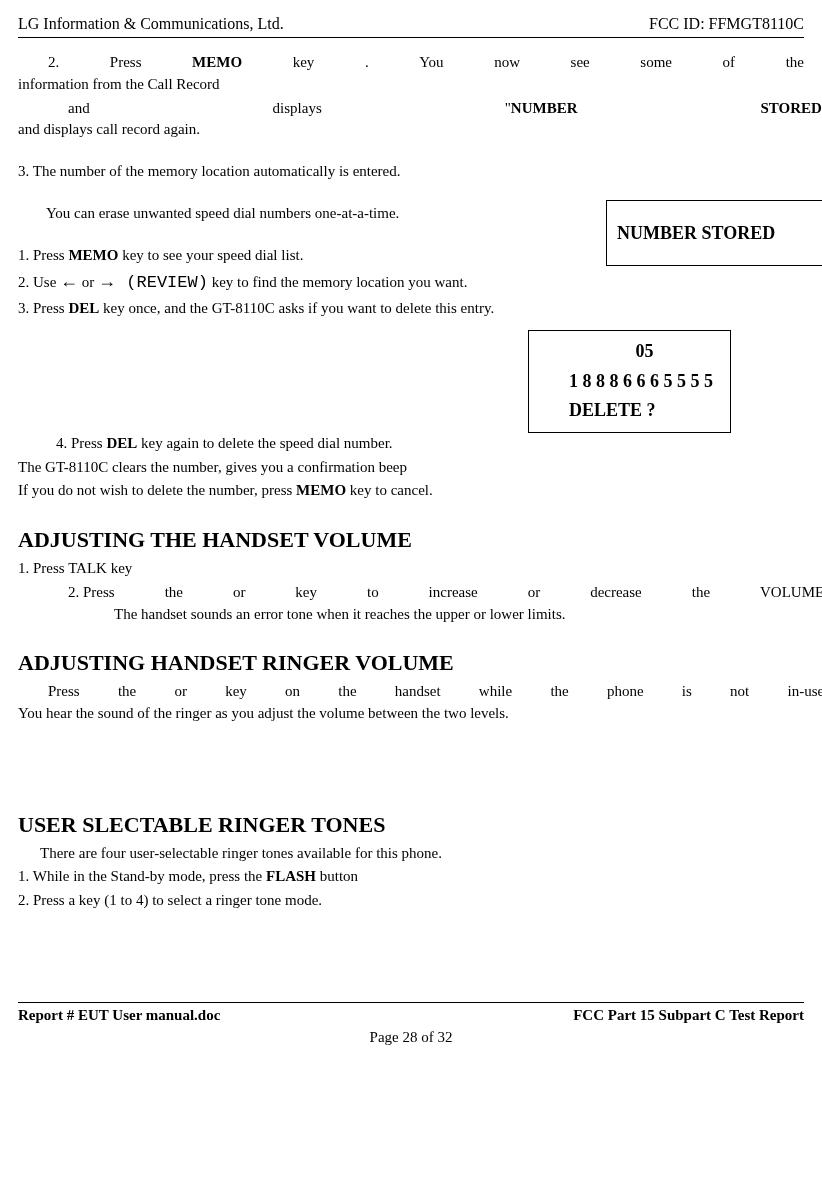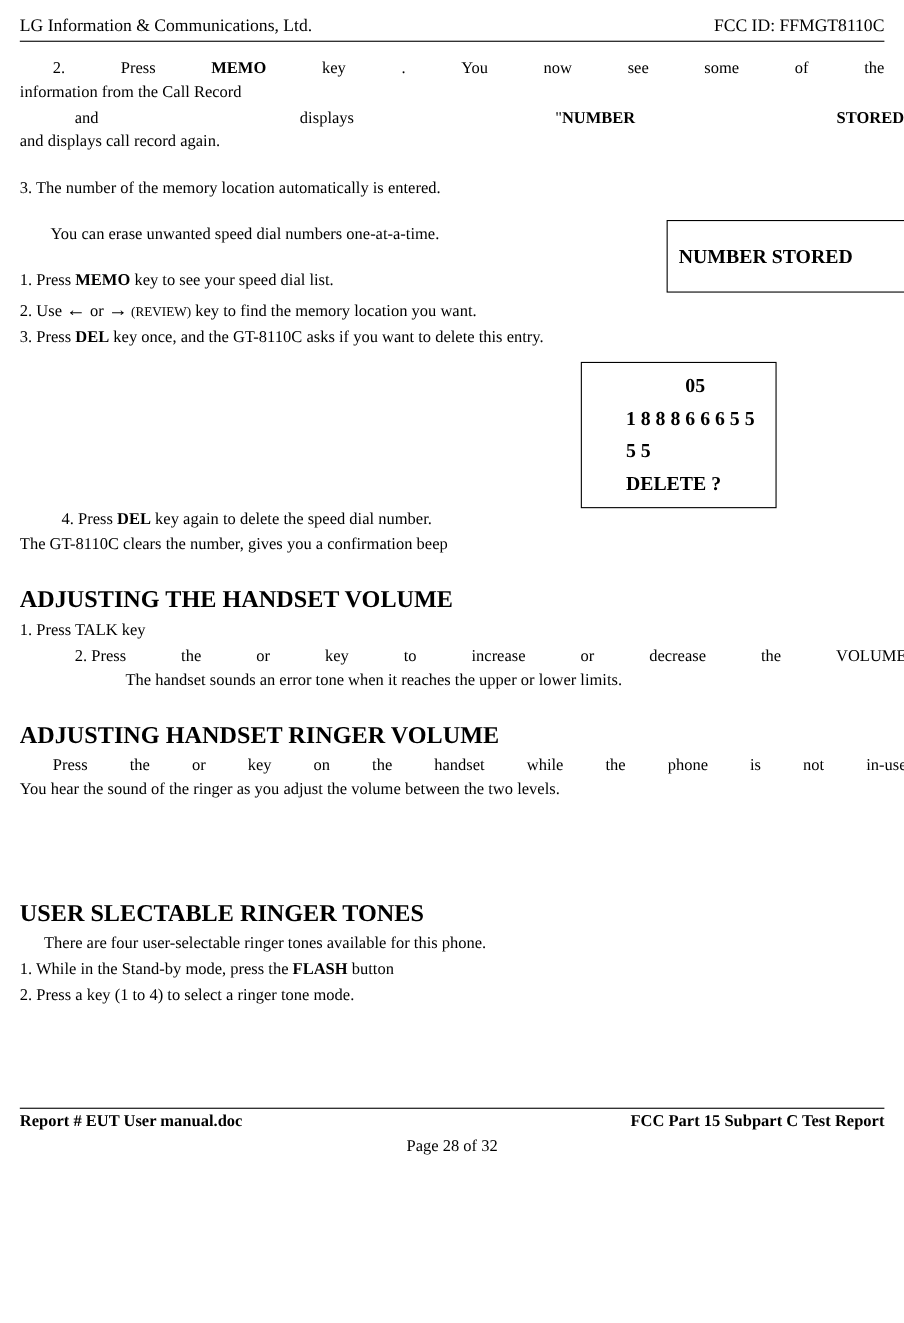--- a/index.html
+++ b/index.html
@@ -49,21 +49,21 @@
       top: 148px;
       left: 588px;
       width: 240px;
       height: 66px;
       display: flex;
       align-items: center;
       justify-content: flex-start;
       padding-left: 10px;
     }
     .box-delete {
-      width: 178px;
+      width: 203px;
       margin-left: 510px;
       line-height: 1.65;
       padding-left: 40px;
     }
     .box-delete .center { text-align: center; display:block; }
     .arrow { font-size: 18px; }
     .content-area { position: relative; }
   </style>
 </head>
 <body>
@@ -105,37 +105,40 @@
   <div class="para indent-1">3. The number of the memory location automatically is entered.</div>
 
   <div class="gap"></div>
   <div class="para" style="margin-left:28px;">You can erase unwanted speed dial numbers one-at-a-time.</div>
 
   <div class="gap"></div>
   <div class="para indent-1">
     <span>1.  Press </span><span class="bold">MEMO</span><span> key to see your speed dial list.</span>
   </div>
   <div class="para indent-1">
-    <span>2.  Use  </span><span class="arrow">←</span><span>  or  </span><span class="arrow">→</span><span style="font-size:12px;"> (REVIEW)</span><span> key to find the memory location you want.</span>
+    <span>2.  Use  </span><span class="arrow">←</span><span>  or  </span><span class="arrow">→</span><span style="font-size:17px;font-family:Liberation Mono, monospace;"> (REVIEW)</span><span> key to find the memory location you want.</span>
   </div>
   <div class="para indent-1">
     <span>3.  Press </span><span class="bold">DEL</span><span> key once, and the GT-8110C asks if you want to delete this entry.</span>
   </div>
 
   <div class="small-gap"></div>
   <div class="box box-delete">
     <span class="center">05</span>
     <span>1 8 8 8 6 6 6 5 5 5 5</span><br>
     <span>DELETE ?</span>
   </div>
 
   <div class="para" style="margin-left:38px;font-family:Liberation Serif, serif;">
     <span>4.  Press </span><span class="bold">DEL</span><span> key again to delete the speed dial number.</span>
   </div>
   <div class="para indent-2">The GT-8110C clears the number, gives you a confirmation beep</div>
+  <div class="para indent-2">
+    <span>If you do not wish to delete the number, press </span><span class="bold">MEMO</span><span> key to cancel.</span>
+  </div>
 
   <div class="section-heading">ADJUSTING THE HANDSET VOLUME</div>
   <div class="para indent-2">1. Press TALK key</div>
   <div class="stretch-row indent-2" style="width:760px;">
     <span>2. Press</span>
     <span>the</span>
     <span>or</span>
     <span>key</span>
     <span>to</span>
     <span>increase</span>

